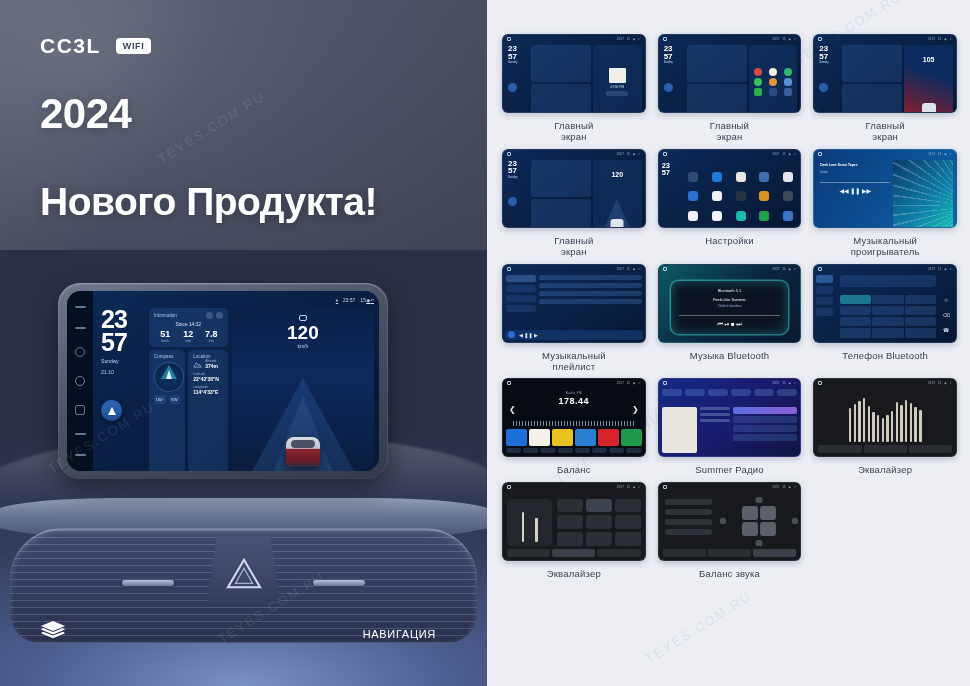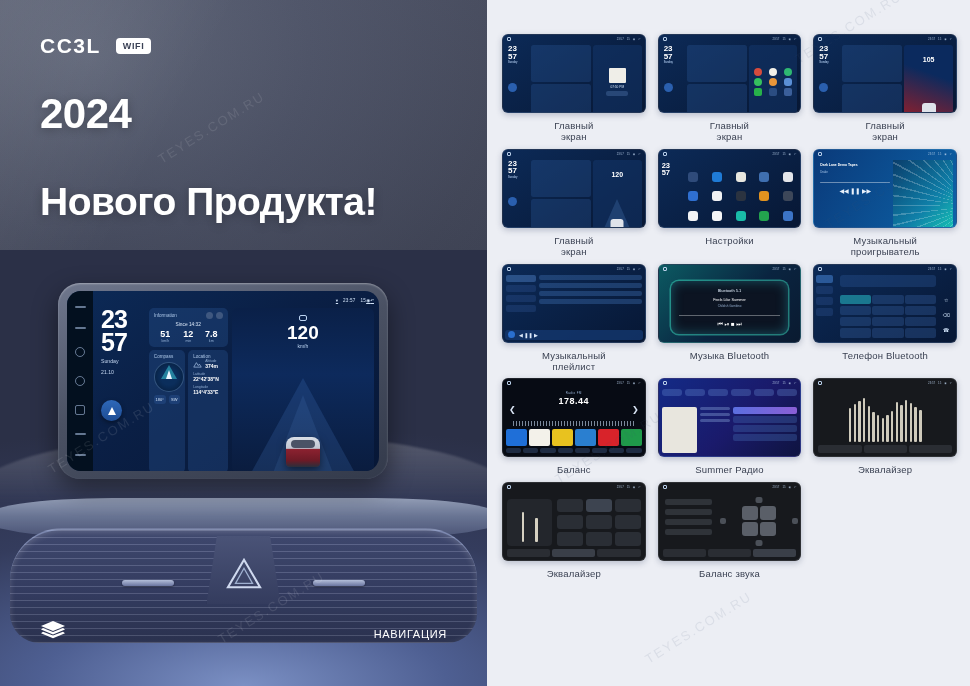--- a/index.html
+++ b/index.html
@@ -155,21 +155,21 @@
   
   #hero .logo{ position:absolute; left:40px; top:34px; display:flex; align-items:center; gap:15px; }
   #hero .logo .word{ color:#fff; font-size:21px; font-weight:700; letter-spacing:1.5px; }
   #hero .logo .wifi{ background:#fff; color:#3b4256; font-size:9px; font-weight:700;
       padding:3px 7px; border-radius:4px; letter-spacing:.6px; }
   #hero h1{ position:absolute; left:40px; top:92px; color:#fff; font-weight:700;
       font-size:39px; line-height:1.07; letter-spacing:-.5px; text-shadow:0 2px 10px rgba(0,0,0,.25); }
   #hero h1 .yr{ display:block; font-size:42px; margin-bottom:2px; }
   #hero .stack{ position:absolute; left:40px; bottom:42px; }
   #hero .stack svg{ width:26px; height:20px; }
-  #hero .navlabel{ position:absolute; right:40px; bottom:46px; color:#fff;
+  #hero .navlabel{ position:absolute; right:51px; bottom:46px; color:#fff;
       font-size:11px; letter-spacing:.7px; }
 
   
   .wm{ position:absolute; color:rgba(255,255,255,.10); font-size:13px; letter-spacing:2px;
        transform:rotate(-32deg); white-space:nowrap; pointer-events:none; user-select:none; }
   .wm.dark{ color:rgba(70,85,120,.10); }
 
   
   #gallery{ position:relative; width:483px; height:686px; background:#eceef4;
             padding:34px 13px 16px 15px; }

